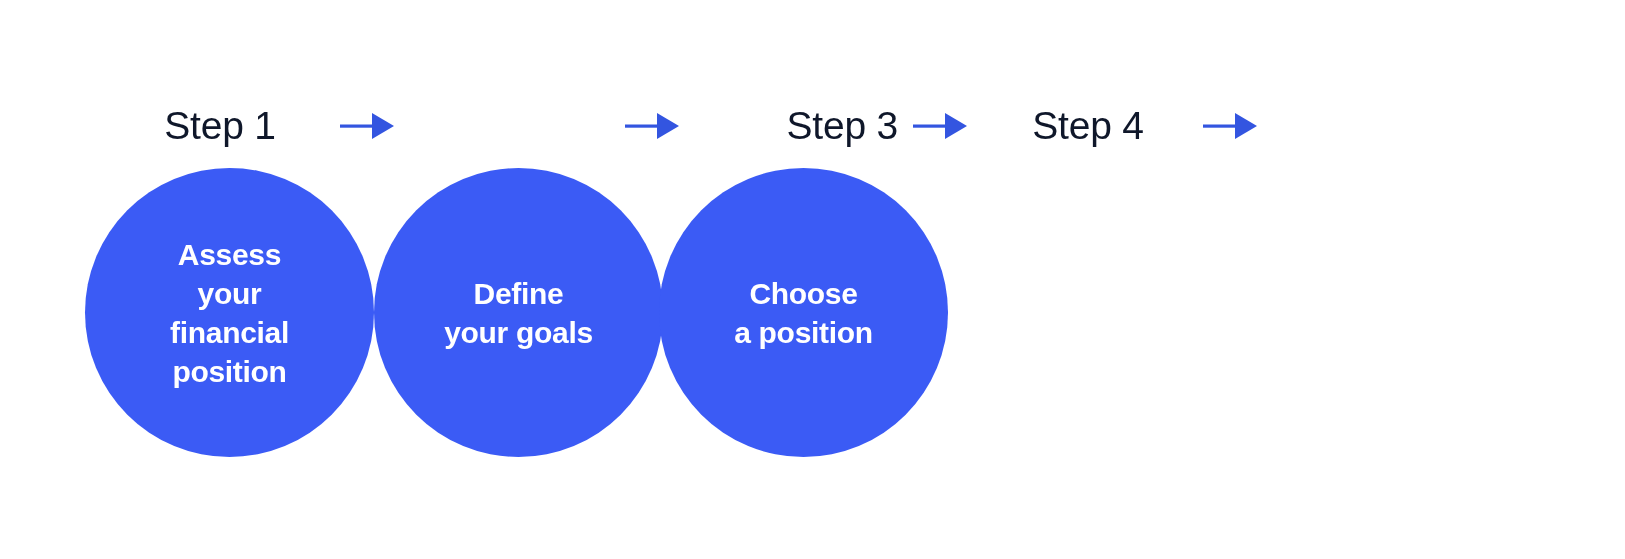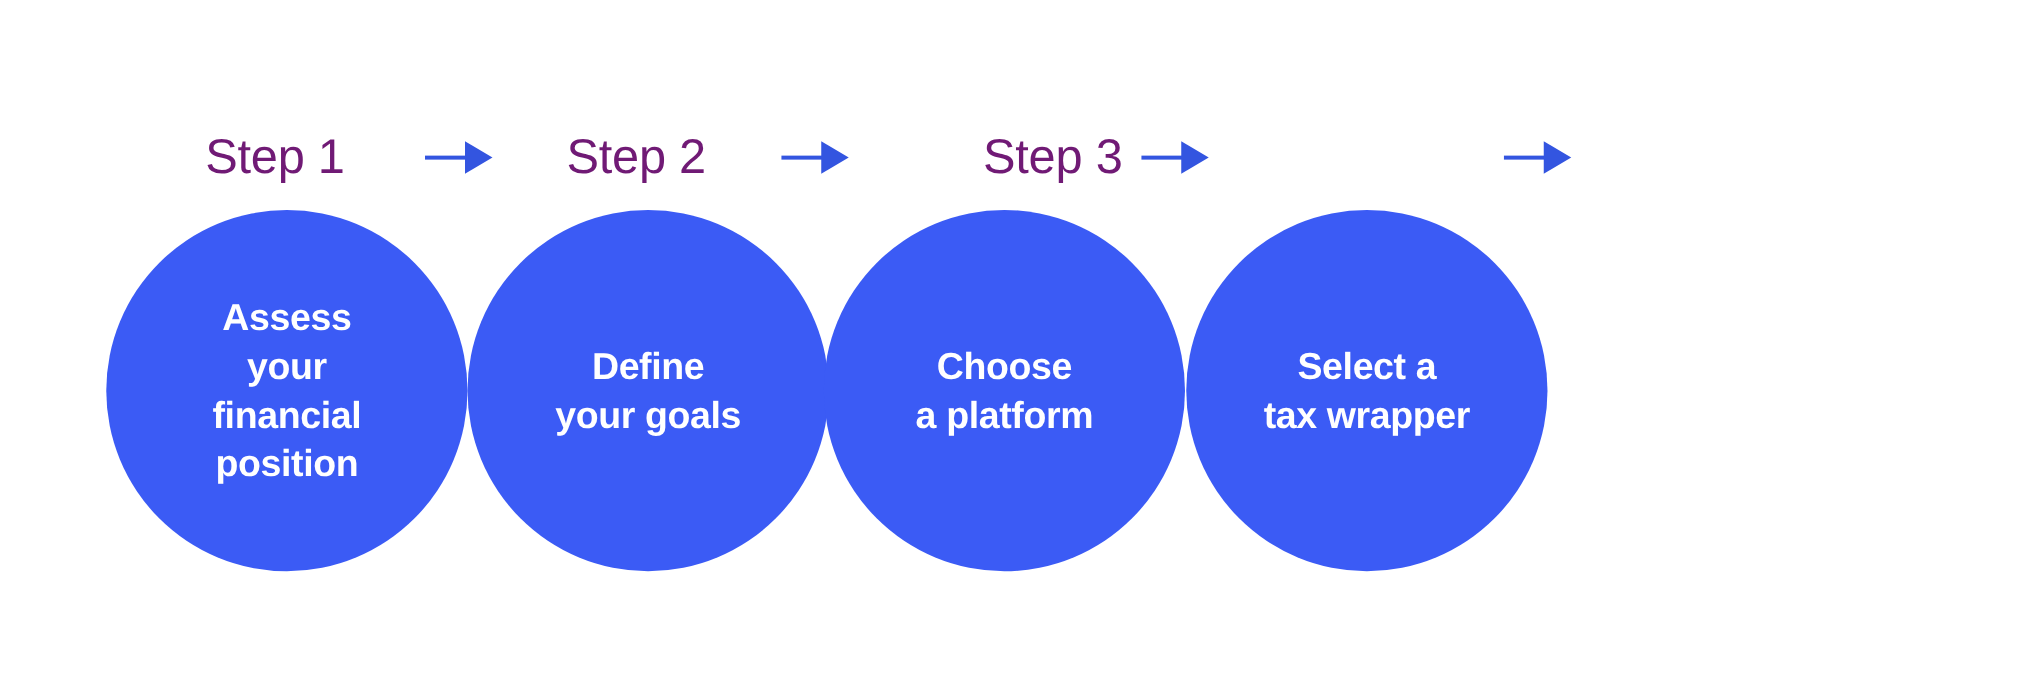--- a/index.html
+++ b/index.html
@@ -33,21 +33,21 @@
   .step-label {
     position: absolute;
     top: 0;
     height: 56px;
     line-height: 56px;
     text-align: center;
     font-family: "Liberation Sans", sans-serif;
     font-size: 39px;
     font-weight: 400;
     letter-spacing: -0.2px;
-    color: #701a75;
+    color: #0f172a;
     white-space: nowrap;
   }
 
   
   .step-arrow {
     position: absolute;
     top: 11px;
     width: 56px;
     height: 34px;
   }
@@ -100,38 +100,38 @@
 
     <div class="step-label" style="left:120px; width:200px;">Step 1</div>
 
     <div class="step-arrow" style="left:340px;">
       <svg viewBox="0 0 56 34" xmlns="http://www.w3.org/2000/svg" aria-hidden="true">
         <rect x="0" y="15.5" width="37" height="3.2" fill="#3355e0"></rect>
         <polygon points="32,4 54,17 32,30" fill="#3355e0"></polygon>
       </svg>
     </div>
 
-    <div class="step-label" style="left:409px; width:200px;">Step 2</div>
 
     <div class="step-arrow" style="left:625px;">
       <svg viewBox="0 0 56 34" xmlns="http://www.w3.org/2000/svg" aria-hidden="true">
         <rect x="0" y="15.5" width="37" height="3.2" fill="#3355e0"></rect>
         <polygon points="32,4 54,17 32,30" fill="#3355e0"></polygon>
       </svg>
     </div>
 
     <div class="step-label" style="left:698px; width:200px;text-align:right;">Step 3</div>
 
     <div class="step-arrow" style="left:913px;">
       <svg viewBox="0 0 56 34" xmlns="http://www.w3.org/2000/svg" aria-hidden="true">
         <rect x="0" y="15.5" width="37" height="3.2" fill="#3355e0"></rect>
         <polygon points="32,4 54,17 32,30" fill="#3355e0"></polygon>
       </svg>
     </div>
 
+    <div class="step-label" style="left:988px; width:200px;">Step 4</div>
 
     <div class="step-arrow" style="left:1203px;">
       <svg viewBox="0 0 56 34" xmlns="http://www.w3.org/2000/svg" aria-hidden="true">
         <rect x="0" y="15.5" width="37" height="3.2" fill="#3355e0"></rect>
         <polygon points="32,4 54,17 32,30" fill="#3355e0"></polygon>
       </svg>
     </div>
 
 
   </div>
@@ -145,24 +145,20 @@
 
     <div class="step-circle" style="left:85px;">
       <span class="circle-text">Assess
 your
 financial
 position</span>
     </div>
 
     <div class="step-circle" style="left:659px;">
       <span class="circle-text">Choose
-a platform</span>
+a position</span>
     </div>
 
-    <div class="step-circle" style="left:949px;">
-      <span class="circle-text">Select a
-tax wrapper</span>
-    </div>
 
 
   </div>
 
 </div>
 
 </body></html>

